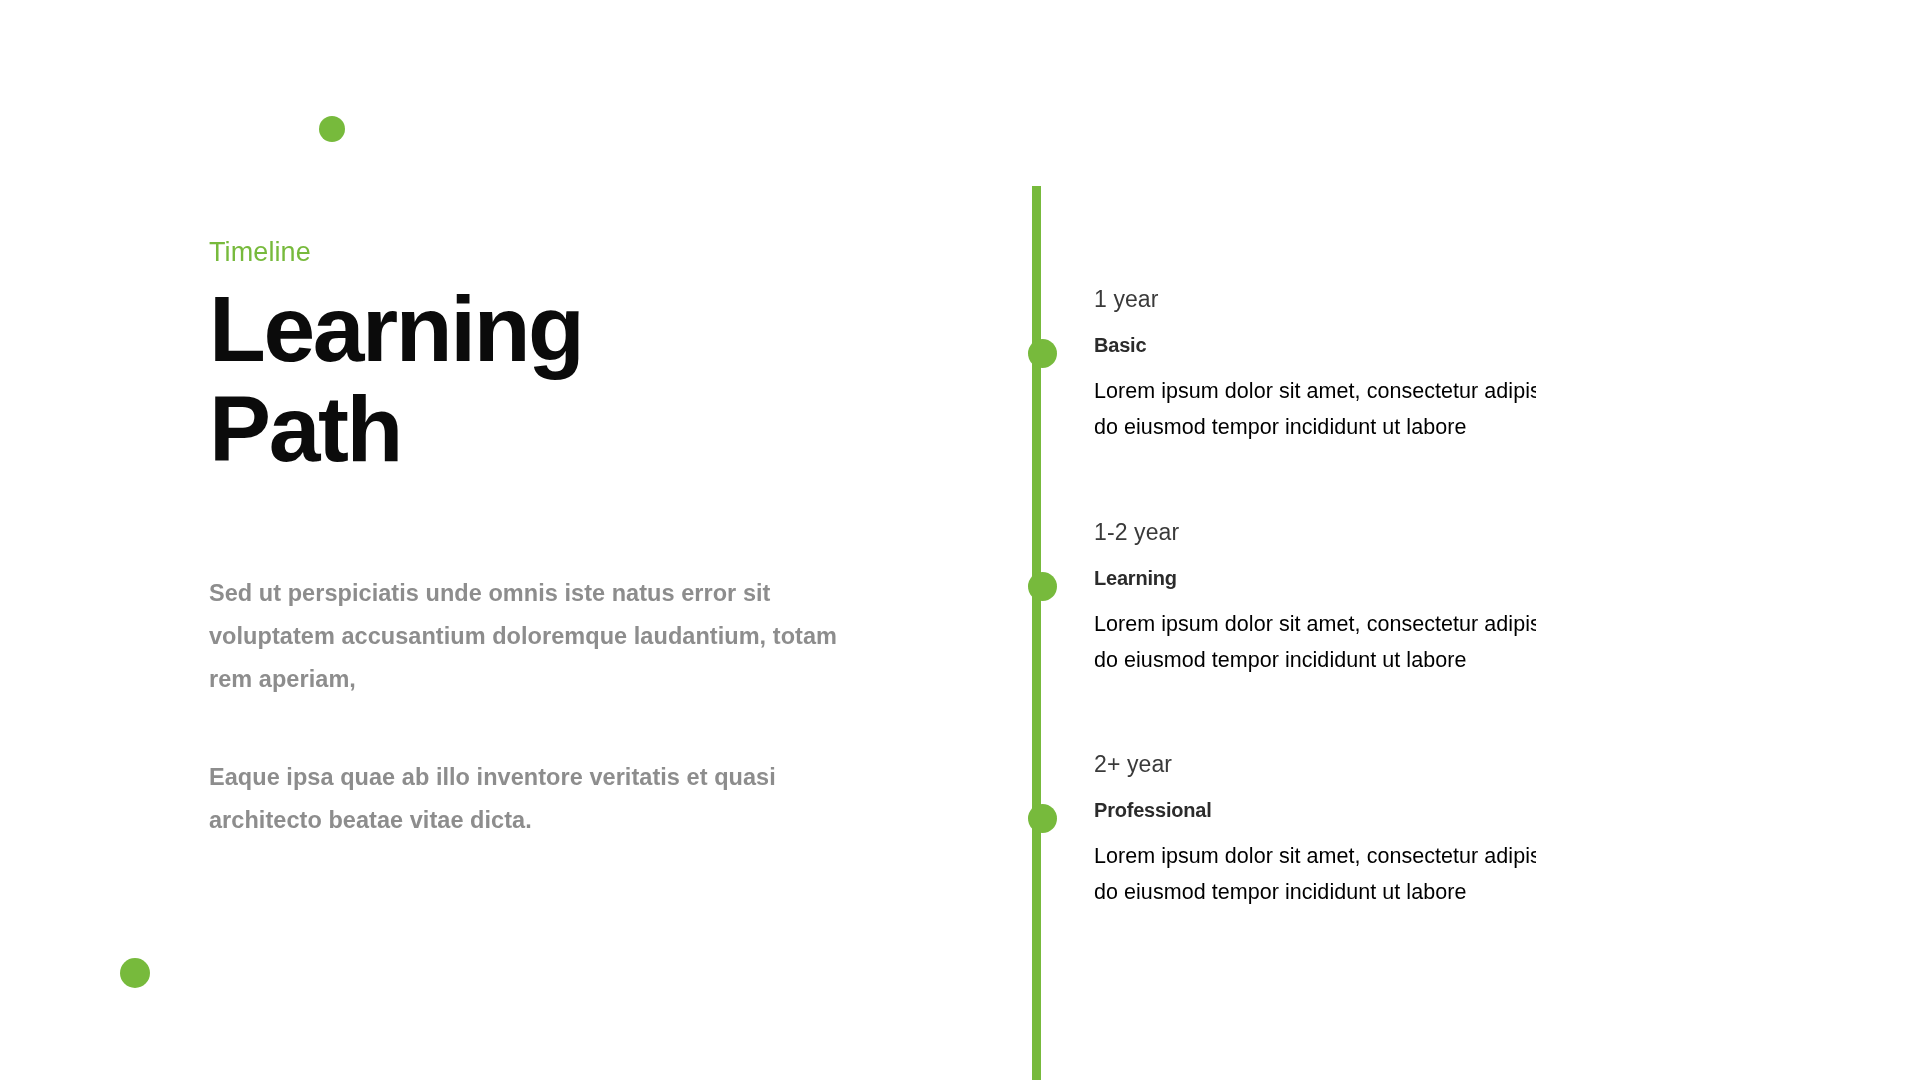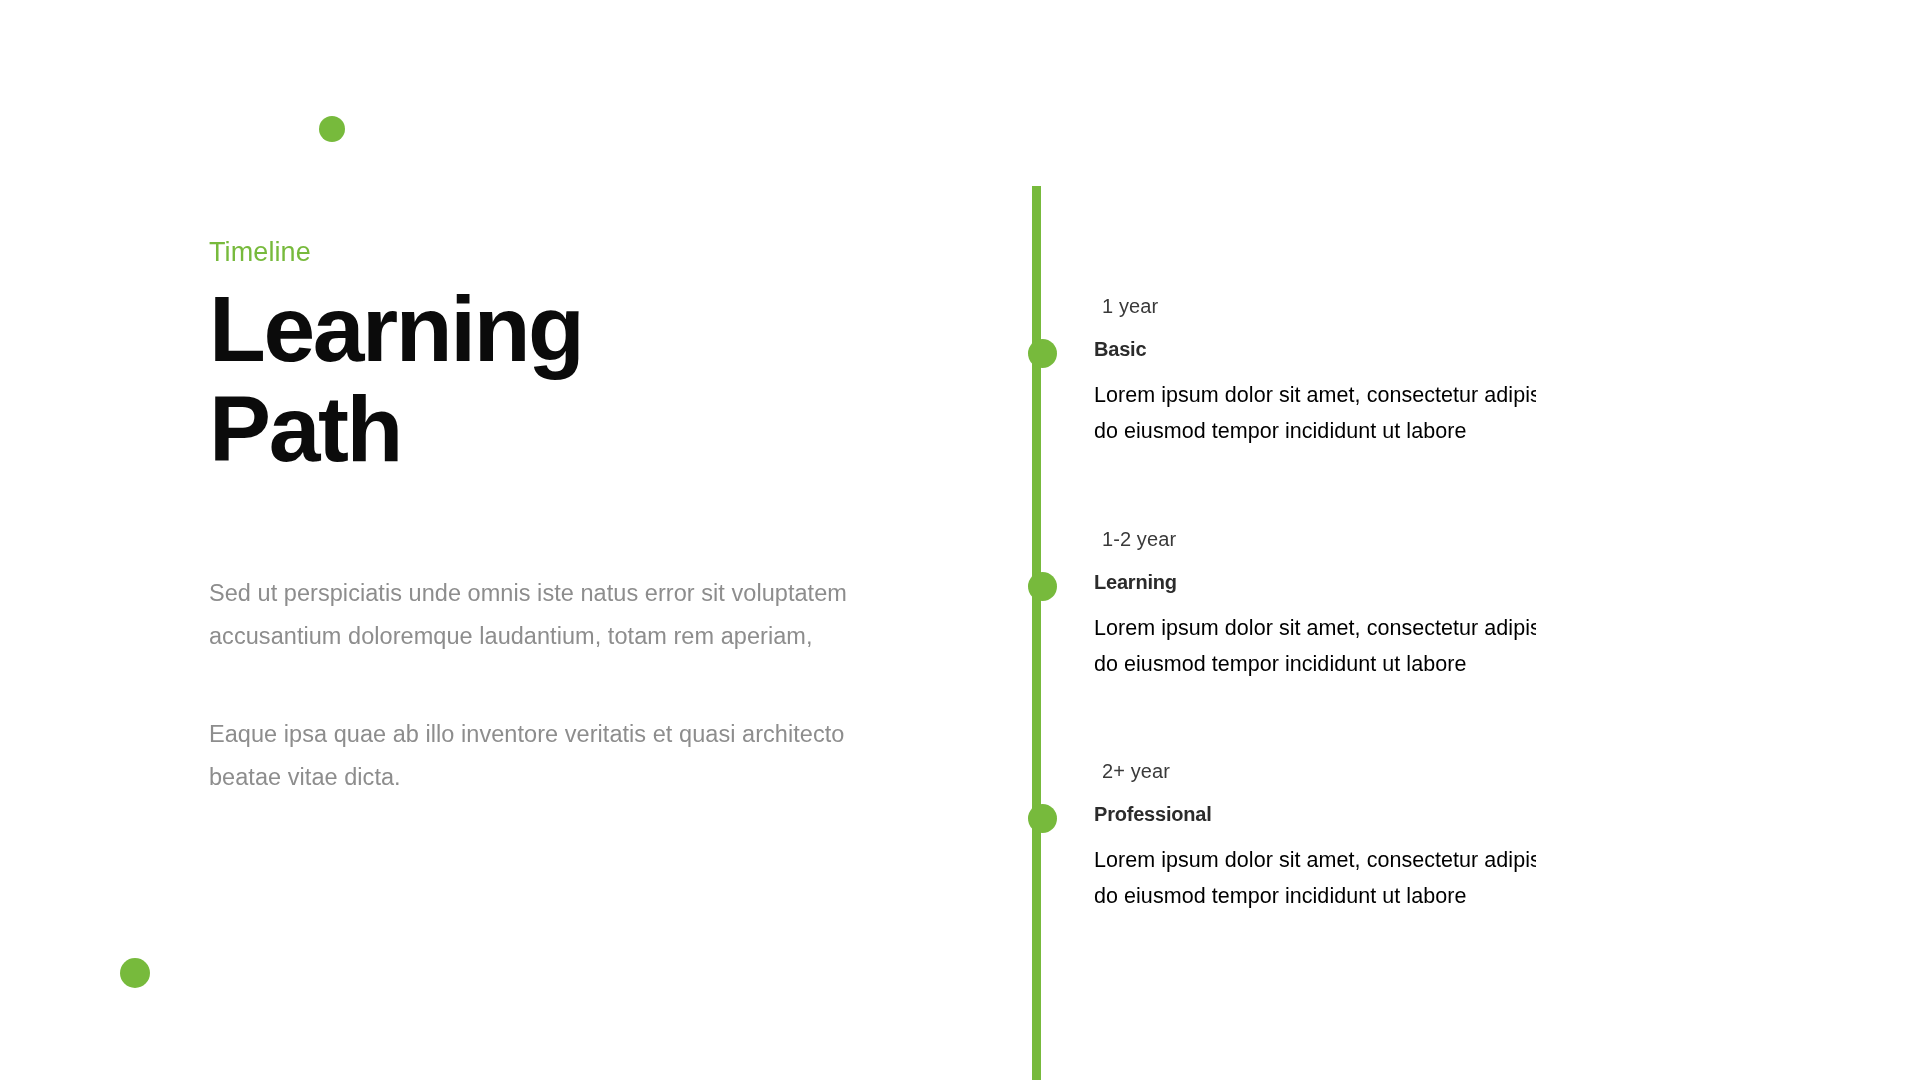--- a/index.html
+++ b/index.html
@@ -58,21 +58,21 @@
     letter-spacing: -2.4px;
     font-stretch: condensed;
   }
   #headline .hl-line { display: block; }
 
   .body-para {
     margin: 0;
     font-size: 23.5px;
     line-height: 1.83;
     color: #8d8d8d;
-    font-weight: 400;
+    font-weight: 700;
     letter-spacing: 0.05px;
   }
   #para-1 { margin-top: 93px; }
   #para-2 { margin-top: 55px; }
 
   
   #timeline {
     position: absolute;
     left: 1032px;
     top: 186px;
@@ -102,25 +102,25 @@
     position: absolute;
     left: -66px;
     top: 53px;
     width: 29px;
     height: 29px;
     border-radius: 50%;
     background: #77ba3c;
   }
 
   .tl-period {
-    font-size: 20px;
+    font-size: 23px;
     line-height: 1.2;
     color: #3a3a3a;
     font-weight: 400;
-    margin: 8px;
+    margin: 0;
     letter-spacing: 0.1px;
   }
 
   .tl-title {
     font-size: 20px;
     line-height: 1.2;
     color: #2b2b2b;
     font-weight: 600;
     margin: 19px 0 0 0;
     letter-spacing: -0.2px;

